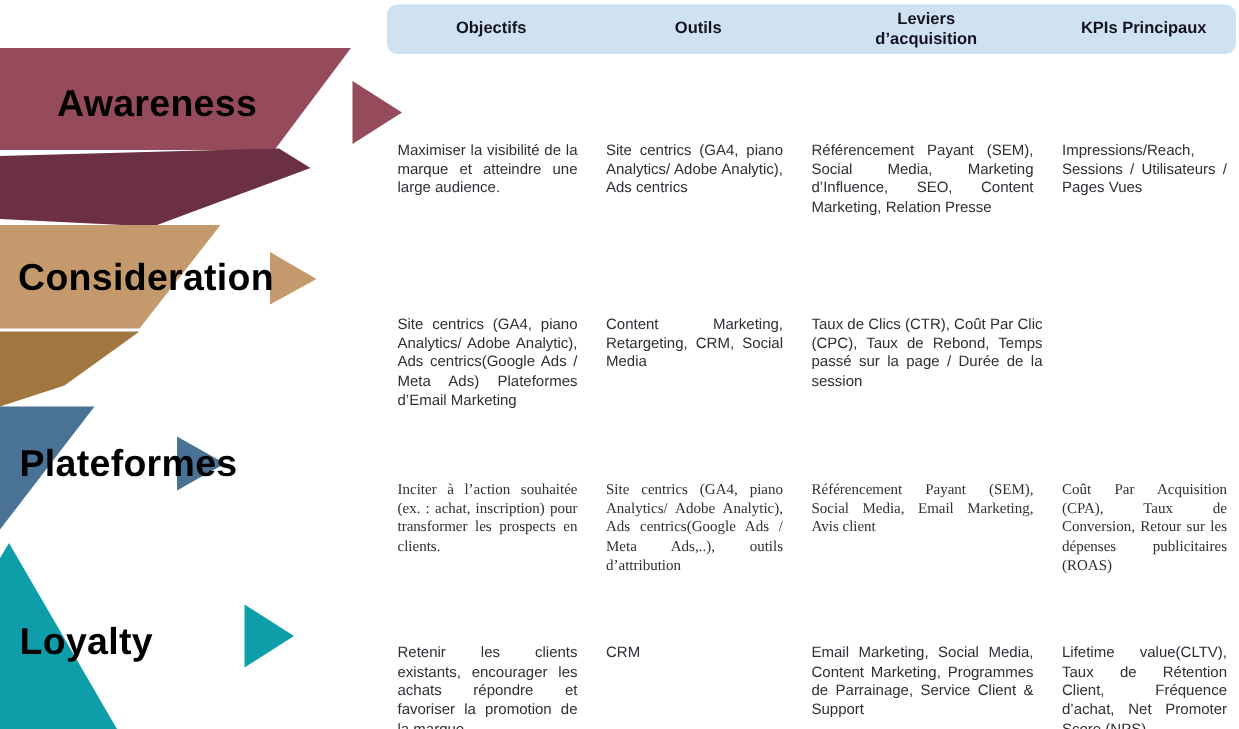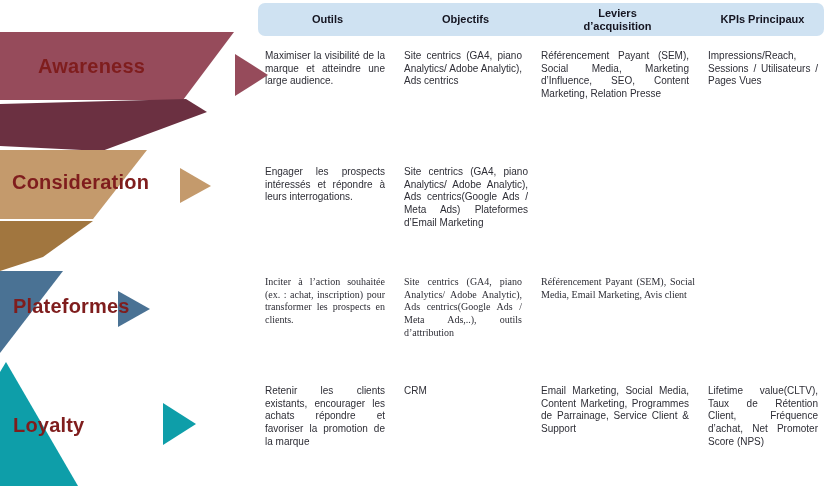--- a/index.html
+++ b/index.html
@@ -15,23 +15,23 @@
     overflow: hidden;
   }
   .shapes {
     position: absolute;
     left: 0; top: 0;
     width: 826px; height: 486px;
   }
   .stage-label {
     position: absolute;
     font-weight: bold;
-    font-size: 20px;
+    font-size: 25px;
     letter-spacing: 0.2px;
-    color: #7f1d1d;
+    color: #000000;
     white-space: nowrap;
   }
   .lbl-awareness     { left: 38px;  top: 55px;  }
   .lbl-consideration { left: 12px;  top: 171px; }
   .lbl-conversion    { left: 13px;  top: 295px; }
   .lbl-loyalty       { left: 13px;  top: 414px; }
 
   .table-area {
     position: absolute;
     left: 258px; top: 0;
@@ -71,20 +71,21 @@
   .trow-1 { top: 164px; }
   .trow-2 { top: 274px; font-family: Liberation Serif, serif; }
   .trow-3 { top: 383px; }
 
   .td {
     font-size: 10px;
     line-height: 1.27;
     color: #2e2e36;
     text-align: justify;
     padding: 2px 12px 0 7px;
+    margin-top: 45px;
   }
   .td:last-child { padding-right: 6px; }
 </style>
 </head>
 <body>
 
 <div class="canvas">
 
   <svg class="shapes" viewBox="0 0 826 486" aria-hidden="true">
 
@@ -105,49 +106,51 @@
 
   <div class="stage-label lbl-awareness">Awareness</div>
   <div class="stage-label lbl-consideration">Consideration</div>
   <div class="stage-label lbl-conversion">Plateformes</div>
   <div class="stage-label lbl-loyalty">Loyalty</div>
 
   <div class="table-area">
 
     <div class="thead">
       <div class="th">
-          <span class="hw">Outils</span>
+          <span class="hw">Objectifs</span>
         </div>
       <div class="th">
-          <span class="hw">Objectifs</span>
+          <span class="hw">Outils</span>
         </div>
       <div class="th th-levers">
           <span class="hw">Leviers d’acquisition</span>
         </div>
       <div class="th">
           <span class="hw">KPIs Principaux</span>
         </div>
     </div>
 
     <div class="trow trow-0">
       <div class="td">Maximiser la visibilité de la marque et atteindre une large audience.</div>
       <div class="td">Site centrics (GA4, piano Analytics/ Adobe Analytic), Ads centrics</div>
       <div class="td">Référencement Payant (SEM), Social Media, Marketing d’Influence, SEO, Content Marketing, Relation Presse</div>
       <div class="td">Impressions/Reach, Sessions / Utilisateurs / Pages Vues</div>
     </div>
 
     <div class="trow trow-1">
-      <div class="td">Engager les prospects intéressés et répondre à leurs interrogations.</div>
       <div class="td">Site centrics (GA4, piano Analytics/ Adobe Analytic), Ads centrics(Google Ads / Meta Ads) Plateformes d’Email Marketing</div>
+      <div class="td">Content Marketing, Retargeting, CRM, Social Media</div>
+      <div class="td">Taux de Clics (CTR), Coût Par Clic (CPC), Taux de Rebond, Temps passé sur la page / Durée de la session</div>
     </div>
 
     <div class="trow trow-2">
       <div class="td">Inciter à l’action souhaitée (ex. : achat, inscription) pour transformer les prospects en clients.</div>
       <div class="td">Site centrics (GA4, piano Analytics/ Adobe Analytic), Ads centrics(Google Ads / Meta Ads,..), outils d’attribution</div>
       <div class="td">Référencement Payant (SEM), Social Media, Email Marketing, Avis client</div>
+      <div class="td">Coût Par Acquisition (CPA), Taux de Conversion, Retour sur les dépenses publicitaires (ROAS)</div>
     </div>
 
     <div class="trow trow-3">
       <div class="td">Retenir les clients existants, encourager les achats répondre et favoriser la promotion de la marque</div>
       <div class="td">CRM</div>
       <div class="td">Email Marketing, Social Media, Content Marketing, Programmes de Parrainage, Service Client &amp; Support</div>
       <div class="td">Lifetime value(CLTV), Taux de Rétention Client, Fréquence d’achat, Net Promoter Score (NPS)</div>
     </div>
 
   </div>

